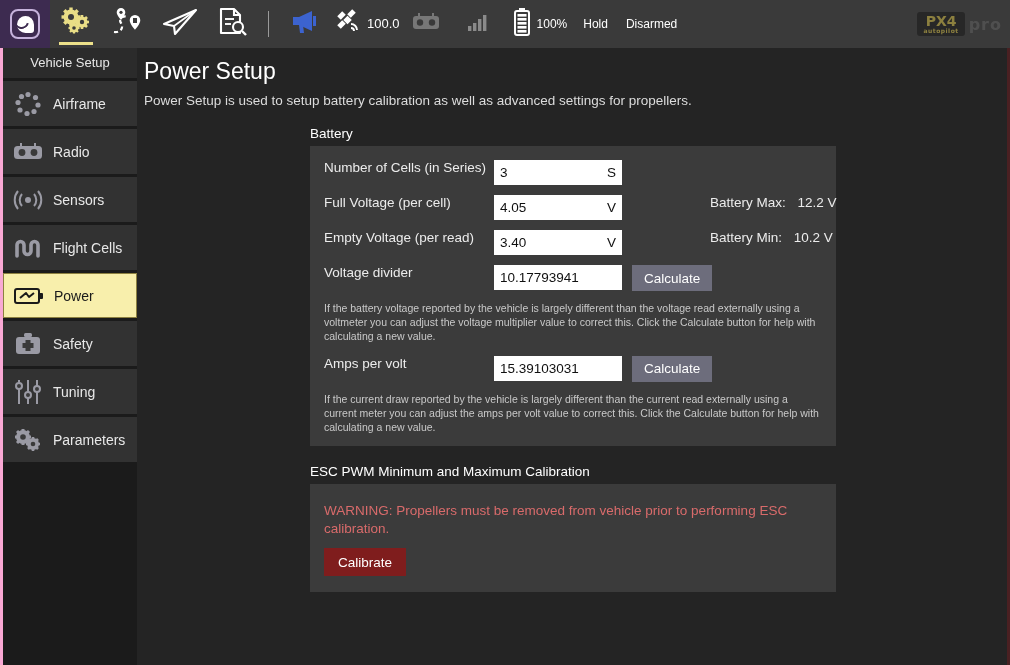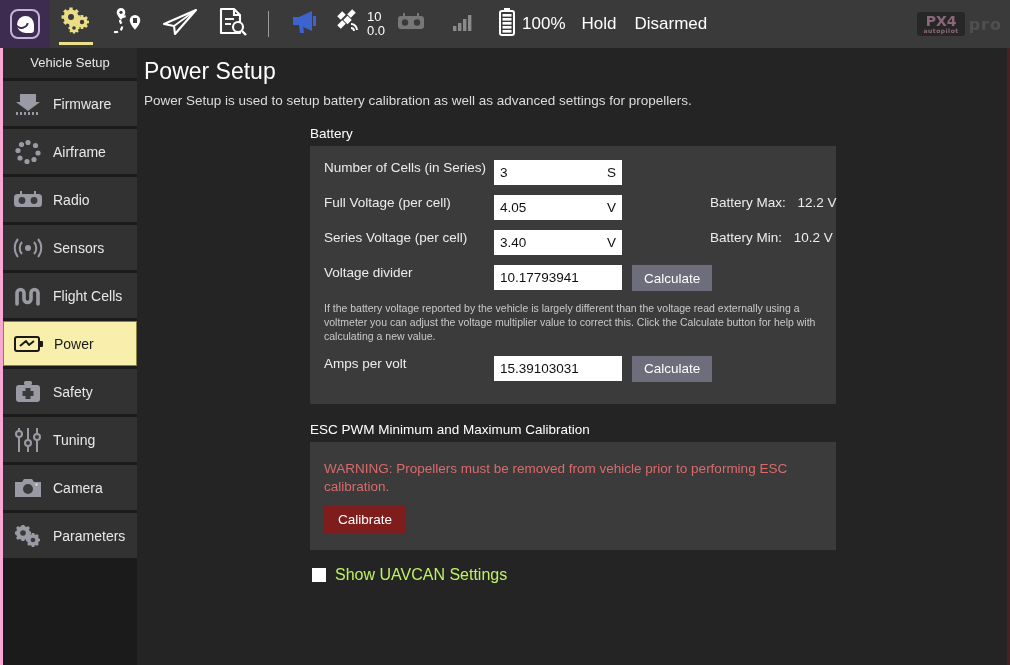--- a/index.html
+++ b/index.html
@@ -60,34 +60,34 @@
     content: "";
     position: absolute; bottom: 3px; left: 9px; right: 9px;
     height: 3px; background: #ece08a;
   }
   .tb-divider {
     width: 1px; height: 26px; background: #9a9a9a;
     margin: 0 10px; flex: 0 0 auto;
   }
   .gps-group { display: flex; align-items: center; gap: 4px; padding-left: 4px; }
   .gps-nums {
-    display: flex; flex-direction: column;
+    display: flex; flex-direction: row;
     font-size: 13px; color: #ffffff; line-height: 1.08;
   }
   .tb-text {
-    color: #ffffff; font-size: 17px;
+    color: #ffffff; font-size: 12px;
     margin-left: 7px; white-space: nowrap;
   }
   .tb-spacer { flex: 1 1 auto; }
   .px4-logo {
     display: flex; align-items: center; gap: 4px;
     margin-right: 8px; opacity: .42;
   }
   .px4-box {
-    background: #0e0e0e; color: #f9a8d4;
+    background: #0e0e0e; color: #fde047;
     border-radius: 3px; padding: 2px 6px;
     font-family: "DejaVu Sans", sans-serif;
     font-weight: bold; font-size: 14px;
     line-height: 1; text-align: center;
   }
   .px4-sub { font-size: 6px; letter-spacing: .5px; display: block; }
   .px4-pro {
     color: #6e6e6e; font-weight: bold; font-size: 16px;
     font-family: "DejaVu Sans", sans-serif; letter-spacing: 1px;
   }
@@ -376,36 +376,20 @@
         <span class="px4-sub">autopilot</span>
       </span>
       <span class="px4-pro">pro</span>
     </div>
   </div>
 
   <div class="sidebar">
     <div class="sb-title">Vehicle Setup</div>
 
 
-    <div class="sb-item">
-      <span class="sb-ico">
-        <svg width="28" height="24" viewBox="0 0 28 24">
-          <path d="M6 2 h16 v8 h4 L14 19 L2 10 h4 z" fill="#9a9aa4"></path>
-          <g fill="#9a9aa4">
-              <rect x="2" y="20" width="2" height="3"></rect>
-              <rect x="6" y="20" width="2" height="3"></rect>
-              <rect x="10" y="20" width="2" height="3"></rect>
-              <rect x="14" y="20" width="2" height="3"></rect>
-              <rect x="18" y="20" width="2" height="3"></rect>
-              <rect x="22" y="20" width="2" height="3"></rect>
-            </g>
-        </svg>
-      </span>
-      <span>Firmware</span>
-    </div>
 
     <div class="sb-item">
       <span class="sb-ico">
         <svg width="26" height="26" viewBox="0 0 26 26">
           <g fill="#9a9aa4">
             <circle cx="13" cy="3.5" r="2.6"></circle>
               <circle cx="20.5" cy="6.5" r="2.6"></circle>
               <circle cx="23" cy="14" r="2.6"></circle>
             <circle cx="19" cy="20.5" r="2.6"></circle>
               <circle cx="12" cy="22.5" r="2.6"></circle>
@@ -489,30 +473,20 @@
           <g fill="#3a3a3a" stroke="#9a9aa4" stroke-width="2">
             <circle cx="5" cy="7" r="3"></circle>
               <circle cx="14" cy="16" r="3"></circle>
               <circle cx="23" cy="10" r="3"></circle>
           </g>
         </svg>
       </span>
       <span>Tuning</span>
     </div>
 
-    <div class="sb-item">
-      <span class="sb-ico">
-        <svg width="28" height="22" viewBox="0 0 28 22">
-          <path d="M1 5 h7 l2 -3 h8 l2 3 h7 v15 h-26 z" fill="#9a9aa4"></path>
-          <circle cx="14" cy="12" r="5" fill="#3a3a3a"></circle>
-          <circle cx="22.5" cy="7.5" r="1.2" fill="#d8d8dd"></circle>
-        </svg>
-      </span>
-      <span>Camera</span>
-    </div>
 
     <div class="sb-item">
       <span class="sb-ico">
         <svg width="30" height="26" viewBox="0 0 30 26">
           <g fill="#9a9aa4">
             <circle cx="10" cy="10" r="7"></circle>
               <circle cx="20" cy="17" r="6"></circle>
             <g stroke="#9a9aa4" stroke-width="3">
                 <line x1="10" y1="2" x2="10" y2="18"></line>
                 <line x1="2" y1="10" x2="18" y2="10"></line>
@@ -559,21 +533,21 @@
           <span class="val">4.05</span>
           <span class="unit">V</span>
         </span>
         <span class="side-note">
           <span>Battery Max:</span>
           <span class="nv">12.2 V</span>
         </span>
       </div>
 
       <div class="row">
-        <span class="row-label">Series Voltage (per cell)</span>
+        <span class="row-label">Empty Voltage (per read)</span>
         <span class="field">
           <span class="val">3.40</span>
           <span class="unit">V</span>
         </span>
         <span class="side-note">
           <span>Battery Min:</span>
           <span class="nv">10.2 V</span>
         </span>
       </div>
 
@@ -586,20 +560,21 @@
       </div>
       <div class="helptext">If the battery voltage reported by the vehicle is largely different than the voltage read externally using a voltmeter you can adjust the voltage multiplier value to correct this. Click the Calculate button for help with calculating a new value.</div>
 
       <div class="row">
         <span class="row-label">Amps per volt</span>
         <span class="field">
           <span class="val">15.39103031</span>
         </span>
         <button class="calc-btn">Calculate</button>
       </div>
+      <div class="helptext" style="margin-bottom:0">If the current draw reported by the vehicle is largely different than the current read externally using a current meter you can adjust the amps per volt value to correct this. Click the Calculate button for help with calculating a new value.</div>
     </div>
 
     <div class="sec-head" style="margin-top:18px">ESC PWM Minimum and Maximum Calibration</div>
 
     <div class="panel" style="padding:18px 14px 16px 14px">
       <div class="warn">WARNING: Propellers must be removed from vehicle prior to performing ESC calibration.</div>
       <button class="cal-btn">Calibrate</button>
     </div>
 
     <div class="chk-row">

